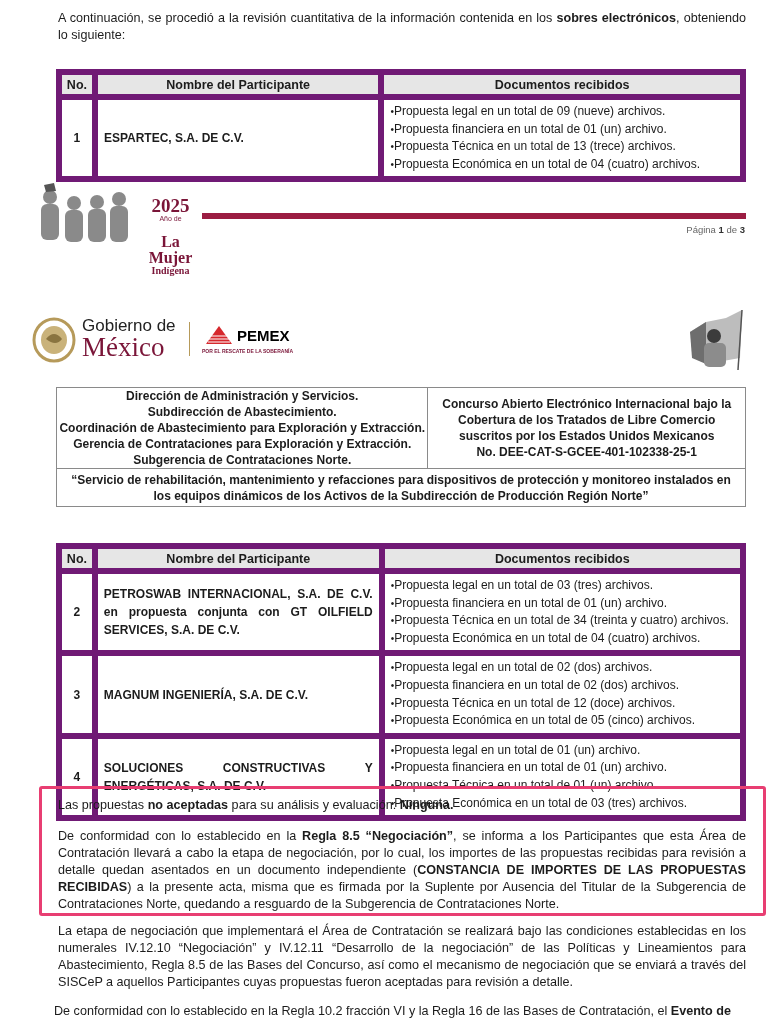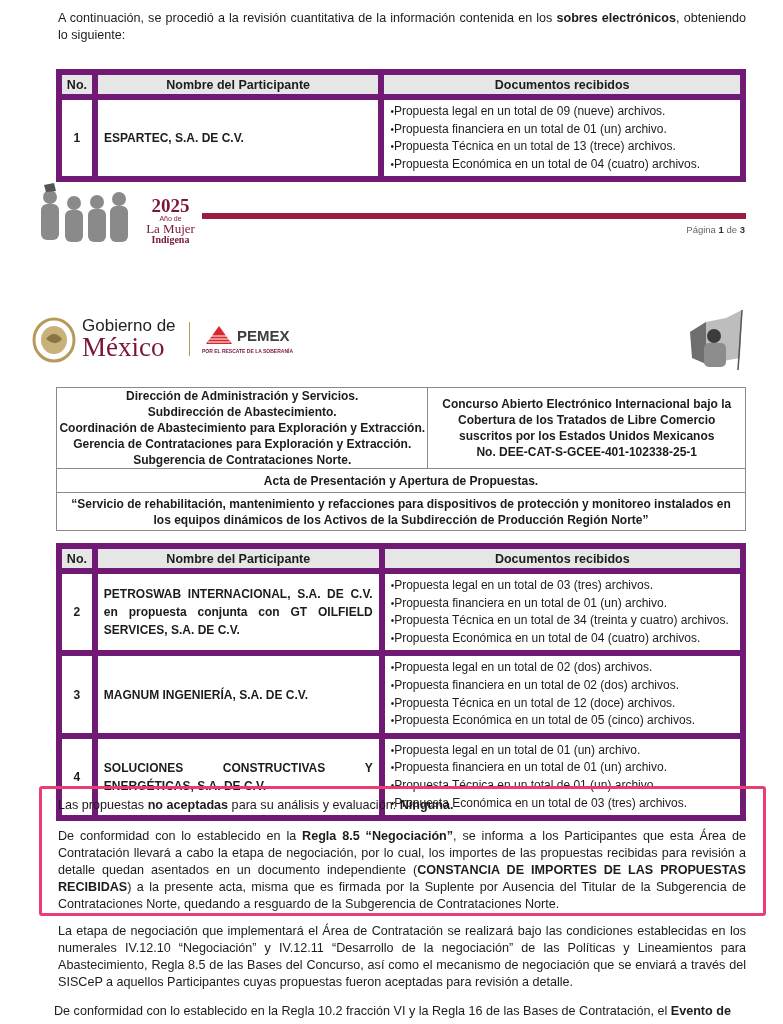--- a/index.html
+++ b/index.html
@@ -71,21 +71,21 @@
         <rect x="54" y="26" width="18" height="33" rx="6"></rect>
       <circle cx="85" cy="16" r="7"></circle>
         <rect x="76" y="23" width="18" height="36" rx="6"></rect>
     </g>
     <path d="M10 2 L20 0 L22 8 L12 9 Z" fill="#555"></path>
   </svg>
 </div>
 <div class="abs logo-text" style="left:143px; top:196px; width:55px; text-align:center; line-height:1;">
   <div style="font-size:19px; font-weight:bold;">2025</div>
   <div style="font-size:7px; font-family:'Liberation Sans',sans-serif;">Año de</div>
-  <div style="font-size:13px; font-weight:normal;">La Mujer</div>
+  <div style="font-size:16px; font-weight:bold;margin-top:12px;">La Mujer</div>
   <div style="font-size:10px; font-weight:bold;">Indígena</div>
 </div>
 <div class="footer-bar"></div>
 <div class="page-num">
   <span>Página</span>
   <b>1</b>
   <span>de</span>
   <b>3</b>
 </div>
 
@@ -99,21 +99,21 @@
 <div class="abs logo-text" style="left:82px; top:317px; line-height:1;">
   <div style="font-size:17px; font-family:'Liberation Sans',sans-serif; color:#222;">Gobierno de</div>
   <div style="font-size:27px; font-weight:normal;">México</div>
 </div>
 <div class="abs" style="left:189px; top:322px; width:1px; height:34px; background:#b69a5a;"></div>
 <div class="abs" style="left:202px; top:324px; width:110px; height:32px;">
   <svg width="34" height="22" viewBox="0 0 34 22" style="position:absolute; left:0; top:0;">
     <path d="M4 20 L17 2 L30 20 Z" fill="#d6282d"></path>
     <path d="M8 12 H26 M7 15 H27 M6 18 H28" stroke="#fff" stroke-width="1.2"></path>
   </svg>
-  <span style="position:absolute; left:35px; top:3px; font-size:15px; font-weight:bold; color:#404040; font-family:'Liberation Sans',sans-serif;">PEMEX</span>
+  <span style="position:absolute; left:35px; top:3px; font-size:15px; font-weight:bold; color:#000000; font-family:'Liberation Sans',sans-serif;">PEMEX</span>
   <span style="position:absolute; left:0; top:24px; font-size:5px; font-weight:bold; color:#7a1538; white-space:nowrap;">POR EL RESCATE DE LA SOBERANÍA</span>
 </div>
 <div class="abs" style="left:686px; top:308px; width:60px; height:64px;">
   <svg width="60" height="64" viewBox="0 0 60 64">
     <path d="M4 24 L20 14 L40 10 L56 2 L54 50 L20 56 Z" fill="#bdbdbd"></path>
     <path d="M4 24 L20 14 L20 56 L6 50 Z" fill="#6e6e6e"></path>
     <circle cx="28" cy="28" r="7" fill="#3c3c3c"></circle>
     <rect x="18" y="35" width="22" height="24" rx="5" fill="#8c8c8c"></rect>
     <line x1="56" y1="2" x2="52" y2="62" stroke="#555" stroke-width="1.5"></line>
   </svg>
@@ -134,23 +134,20 @@
         <div>Gerencia de Contrataciones para Exploración y Extracción.</div>
         <div>Subgerencia de Contrataciones Norte.</div>
       </td>
       <td>
         <div>Concurso Abierto Electrónico Internacional bajo la</div>
         <div>Cobertura de los Tratados de Libre Comercio</div>
         <div>suscritos por los Estados Unidos Mexicanos</div>
         <div>No. DEE-CAT-S-GCEE-401-102338-25-1</div>
       </td>
     </tr>
-    <tr style="height:24px;">
-      <td colspan="2">Acta de Presentación y Apertura de Propuestas.</td>
-    </tr>
     <tr style="height:38px;padding-left:18px;">
       <td colspan="2" style="padding:1px 4px;">“Servicio de rehabilitación, mantenimiento y refacciones para dispositivos de protección y monitoreo instalados en los equipos dinámicos de los Activos de la Subdirección de Producción Región Norte”</td>
     </tr>
   </tbody>
     </table>
 </div>
 
 <table class="grid abs" style="left:56px; top:543px; width:690px;">
   <colgroup>
       <col style="width:36px">

